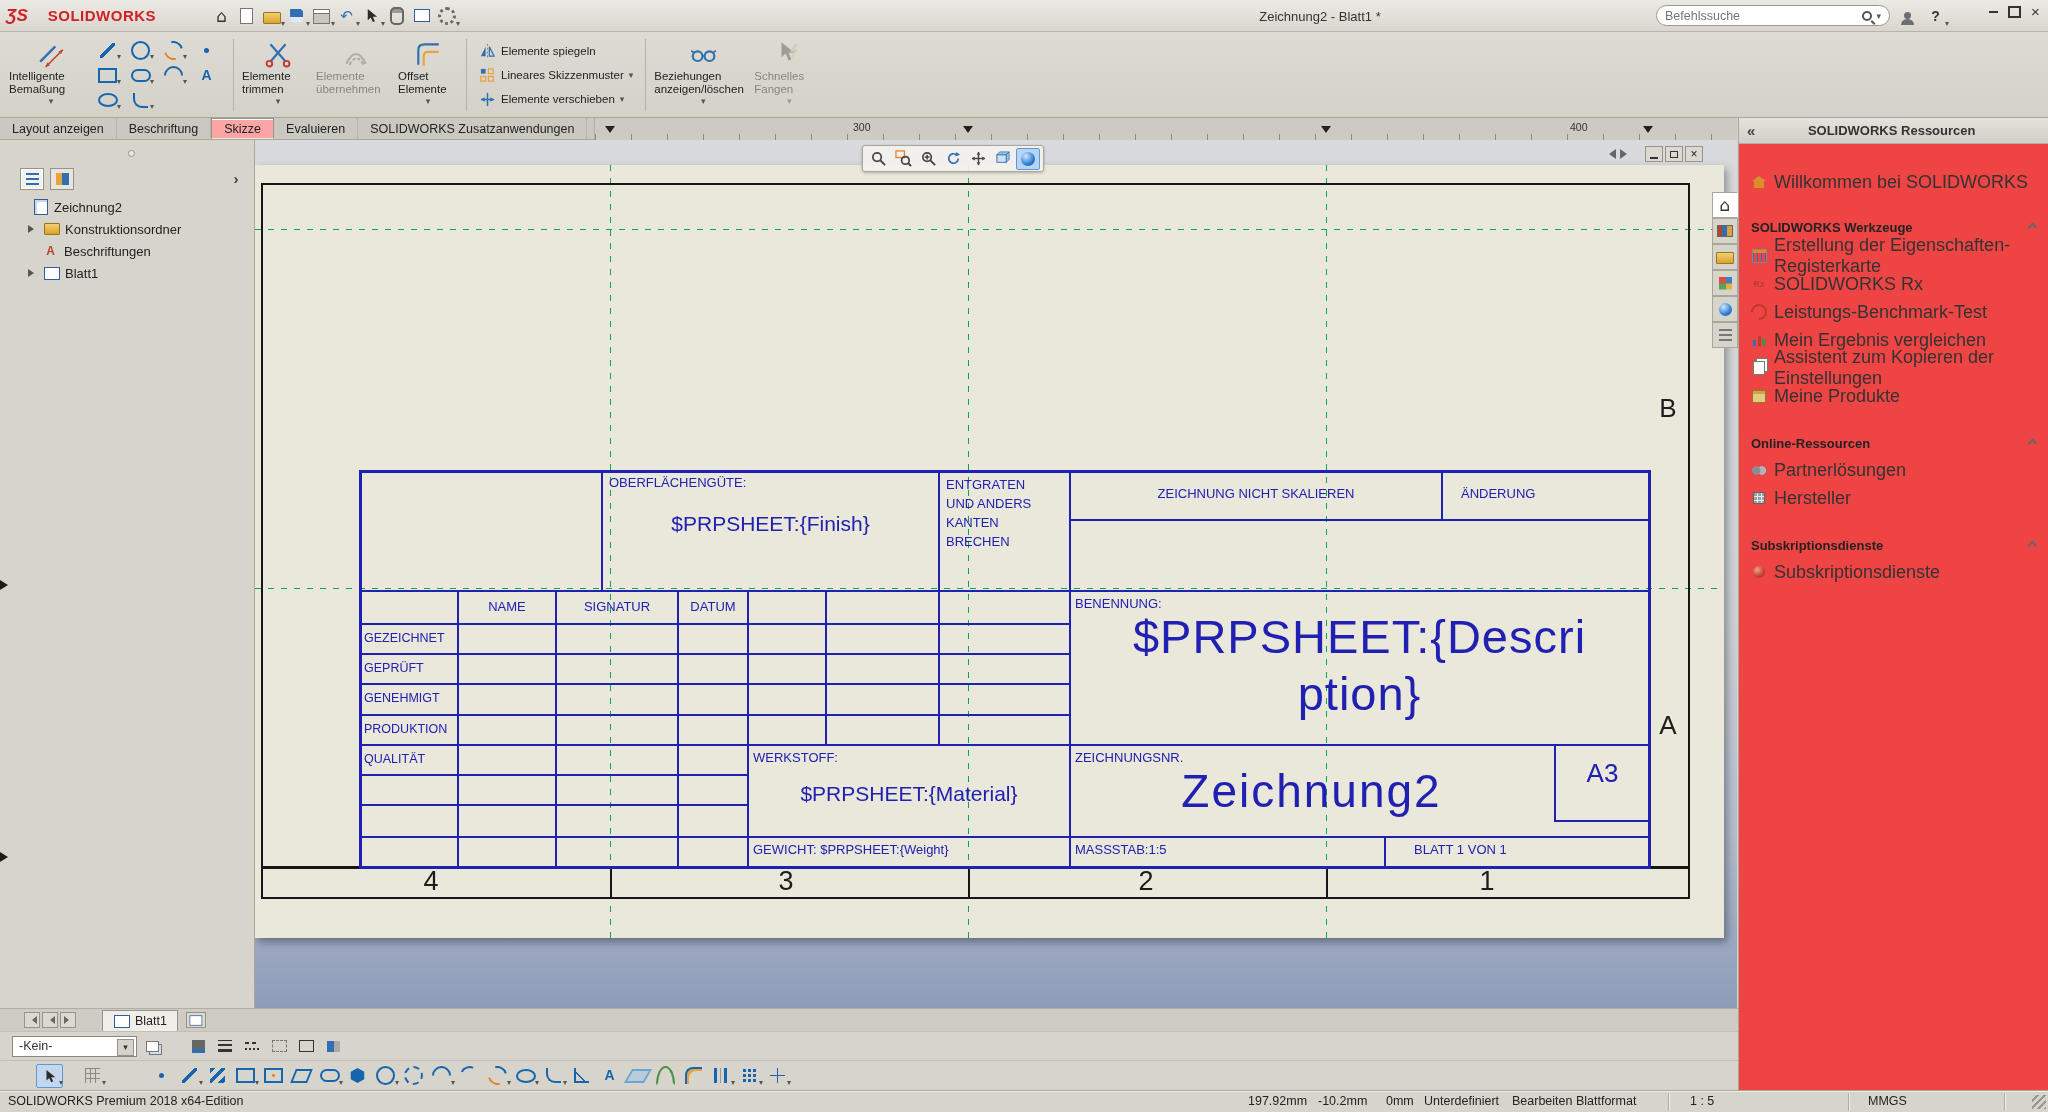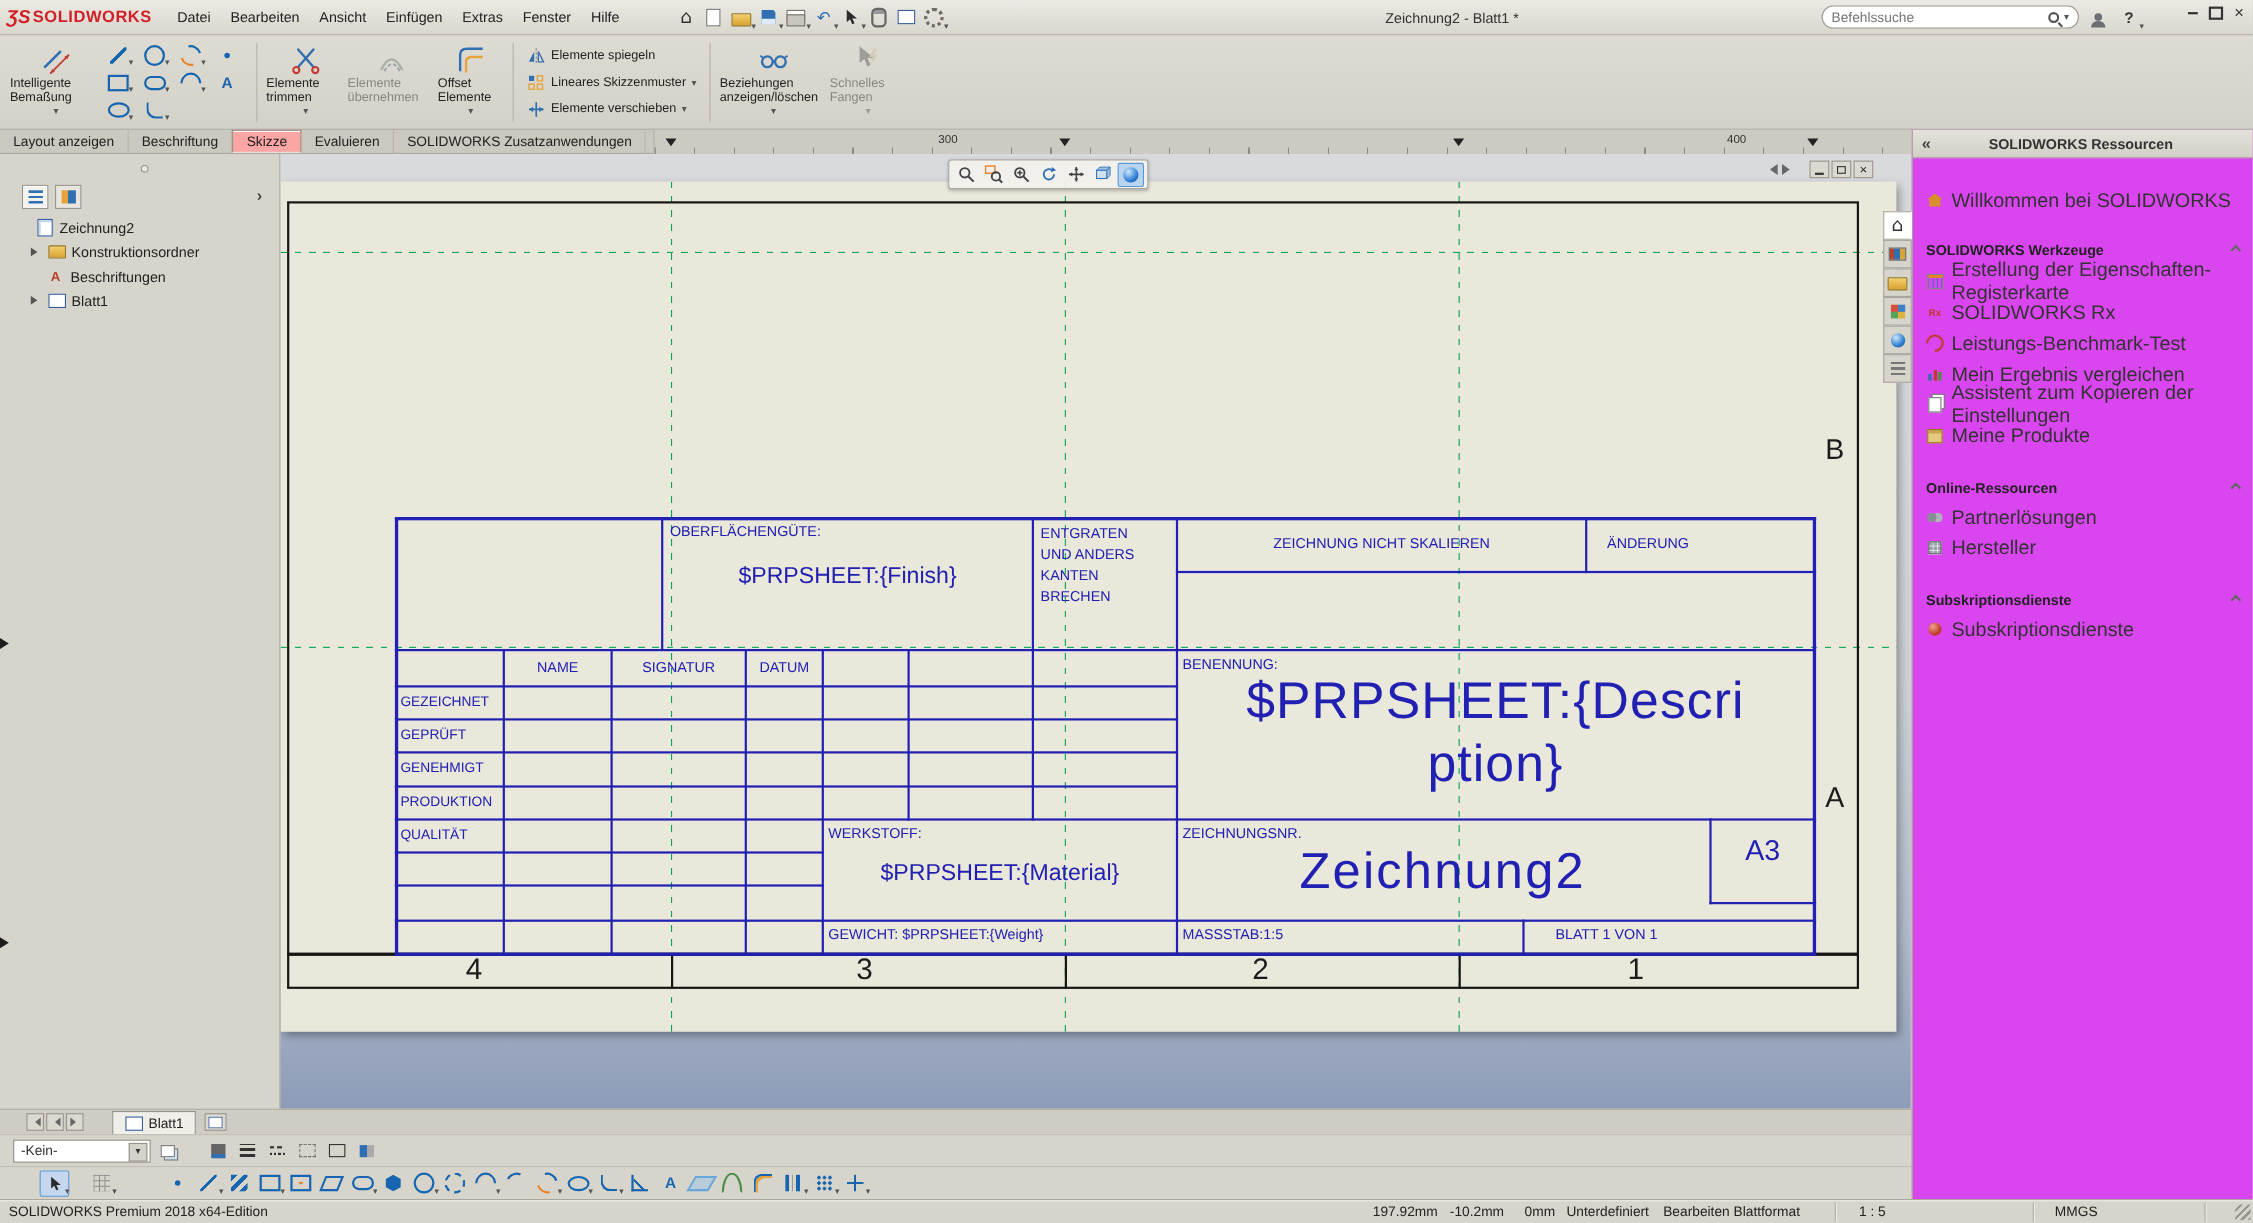--- a/index.html
+++ b/index.html
@@ -2,21 +2,21 @@
 <html><head>
 <meta charset="utf-8">
 <style>
 *{margin:0;padding:0;box-sizing:border-box}
 html,body{width:2048px;height:1112px;overflow:hidden}
 body{font-family:"Liberation Sans",sans-serif;font-size:13px;color:#222;background:#d6d3ca;position:relative}
 i,b,em{font-style:normal;font-weight:normal}
 
 
 .titlebar{position:absolute;left:0;top:0;width:2048px;height:32px;background:linear-gradient(#eceae4,#d9d6cd);border-bottom:1px solid #b7b4ab;display:flex;align-items:center;padding:0 6px;z-index:30}
-.logo{display:flex;align-items:center;gap:2px;margin-right:14px}
+.logo{display:flex;align-items:center;gap:20px;margin-right:14px}
 .logo-mark{color:#d22027;font-weight:700;font-style:italic;font-size:17px}
 .logo-name{color:#d22027;font-weight:700;font-size:15px;letter-spacing:.5px}
 .menu{display:flex;align-items:center}
 .menu-item{padding:5px 9px;font-size:13px;color:#222;border-radius:2px}
 .tb-ic{width:25px;height:24px;display:inline-flex;align-items:center;justify-content:center;position:relative;border-radius:2px;flex:none}
 .doc-title{position:absolute;left:1170px;top:0;width:300px;height:32px;display:flex;align-items:center;justify-content:center;font-size:13px;color:#333}
 .searchbox{position:absolute;right:158px;top:5px;width:234px;height:21px;background:#fff;border:1px solid #9b988f;border-radius:11px;display:flex;align-items:center;padding:0 8px;gap:4px}
 .searchbox input{border:none;outline:none;background:transparent;flex:1;font-size:12.5px;color:#555;font-family:"Liberation Sans",sans-serif}
 .win-ctl{position:absolute;right:2px;top:2px;display:flex}
 .wbtn{width:21px;height:20px;display:flex;align-items:center;justify-content:center}
@@ -134,21 +134,21 @@
 .vctl{position:absolute;left:1348px;top:6px;display:flex;gap:2px;align-items:center}
 .vnav{width:14px;height:14px;display:flex;align-items:center;justify-content:center}
 .tri-l{width:0;height:0;border:5px solid transparent;border-right:7px solid #666}
 .tri-r{width:0;height:0;border:5px solid transparent;border-left:7px solid #666}
 .vwb{width:18px;height:16px;background:#dcd9d0;border:1px solid #96938a;display:flex;align-items:center;justify-content:center}
 
 
 .tp-strip{position:absolute;left:1712px;top:192px;width:26px;z-index:20;display:flex;flex-direction:column}
 .tp-tab{width:26px;height:26px;background:#d7d4cb;border:1px solid #a9a69c;display:flex;align-items:center;justify-content:center}
 .tp-tab.on{background:#fff;border-right-color:#fff}
-.taskpane{position:absolute;left:1738px;top:118px;width:310px;height:972px;background:#d946ef;border-left:1px solid #a9a69c;z-index:15}
+.taskpane{position:absolute;left:1738px;top:118px;width:310px;height:972px;background:#ef4444;border-left:1px solid #a9a69c;z-index:15}
 .tp-head{height:26px;background:linear-gradient(#e4e2db,#d2cfc6);border-bottom:1px solid #b0ada4;display:flex;align-items:center;padding:0 8px;gap:8px}
 .tp-back::before{content:"«";font-size:15px;color:#444;font-weight:700}
 .tp-title{font-weight:700;font-size:13px;color:#333;flex:1;text-align:center}
 .tp-row{position:absolute;left:0;width:100%;height:24px;display:flex;align-items:center;gap:7px;padding:0 12px;font-size:18px;color:#333}
 .tp-sect{position:absolute;left:0;width:100%;height:22px;display:flex;align-items:center;padding:0 12px;font-weight:700;font-size:13px;color:#222}
 .chev{margin-left:auto;width:7px;height:7px;border-left:2px solid #666;border-top:2px solid #666;transform:rotate(45deg)}
 .tp-ic{width:16px;height:16px;display:inline-flex;align-items:center;justify-content:center;flex:none;position:relative}
 .tp-home::before{content:"";width:14px;height:12px;background:#d98e2b;clip-path:polygon(50% 0,100% 42%,86% 42%,86% 100%,14% 100%,14% 42%,0 42%)}
 .tp-ptb::before{content:"";width:13px;height:12px;background:linear-gradient(#e8832c 0 3px,transparent 3px),linear-gradient(90deg,#2f6fb2 1px,transparent 1px);background-size:100% 100%,4px 100%;border:1px solid #888}
 .tp-rx::before{content:"Rx";font:700 9px/10px "Liberation Sans",sans-serif;color:#c0392b}
@@ -188,29 +188,20 @@
 .grip{position:absolute;right:2px;top:4px;width:14px;height:14px;background:repeating-linear-gradient(135deg,transparent 0 3px,#9a978e 3px 5px)}
 .edgemark{position:absolute;left:0;width:0;height:0;border:5px solid transparent;border-left:8px solid #1c1c1c;z-index:25}
 </style>
 </head>
 <body>
 
 <div class="titlebar">
   <div class="logo">
     <span class="logo-mark">ƷS</span>
     <span class="logo-name">SOLIDWORKS</span>
-  </div>
-  <div class="menu">
-    <span class="menu-item">Datei</span>
-    <span class="menu-item">Bearbeiten</span>
-    <span class="menu-item">Ansicht</span>
-    <span class="menu-item">Einfügen</span>
-    <span class="menu-item">Extras</span>
-    <span class="menu-item">Fenster</span>
-    <span class="menu-item">Hilfe</span>
   </div>
   <span class="tb-ic">
       <i class="g-pin" style="display:inline-block;width:12px;height:12px;position:relative"></i>
     </span>
   <span style="width:14px"></span>
   <span class="tb-ic g-home"></span>
   <span class="tb-ic g-doc"></span>
   <span class="tb-ic g-open dd"></span>
   <span class="tb-ic g-save dd"></span>
   <span class="tb-ic g-print dd"></span>

